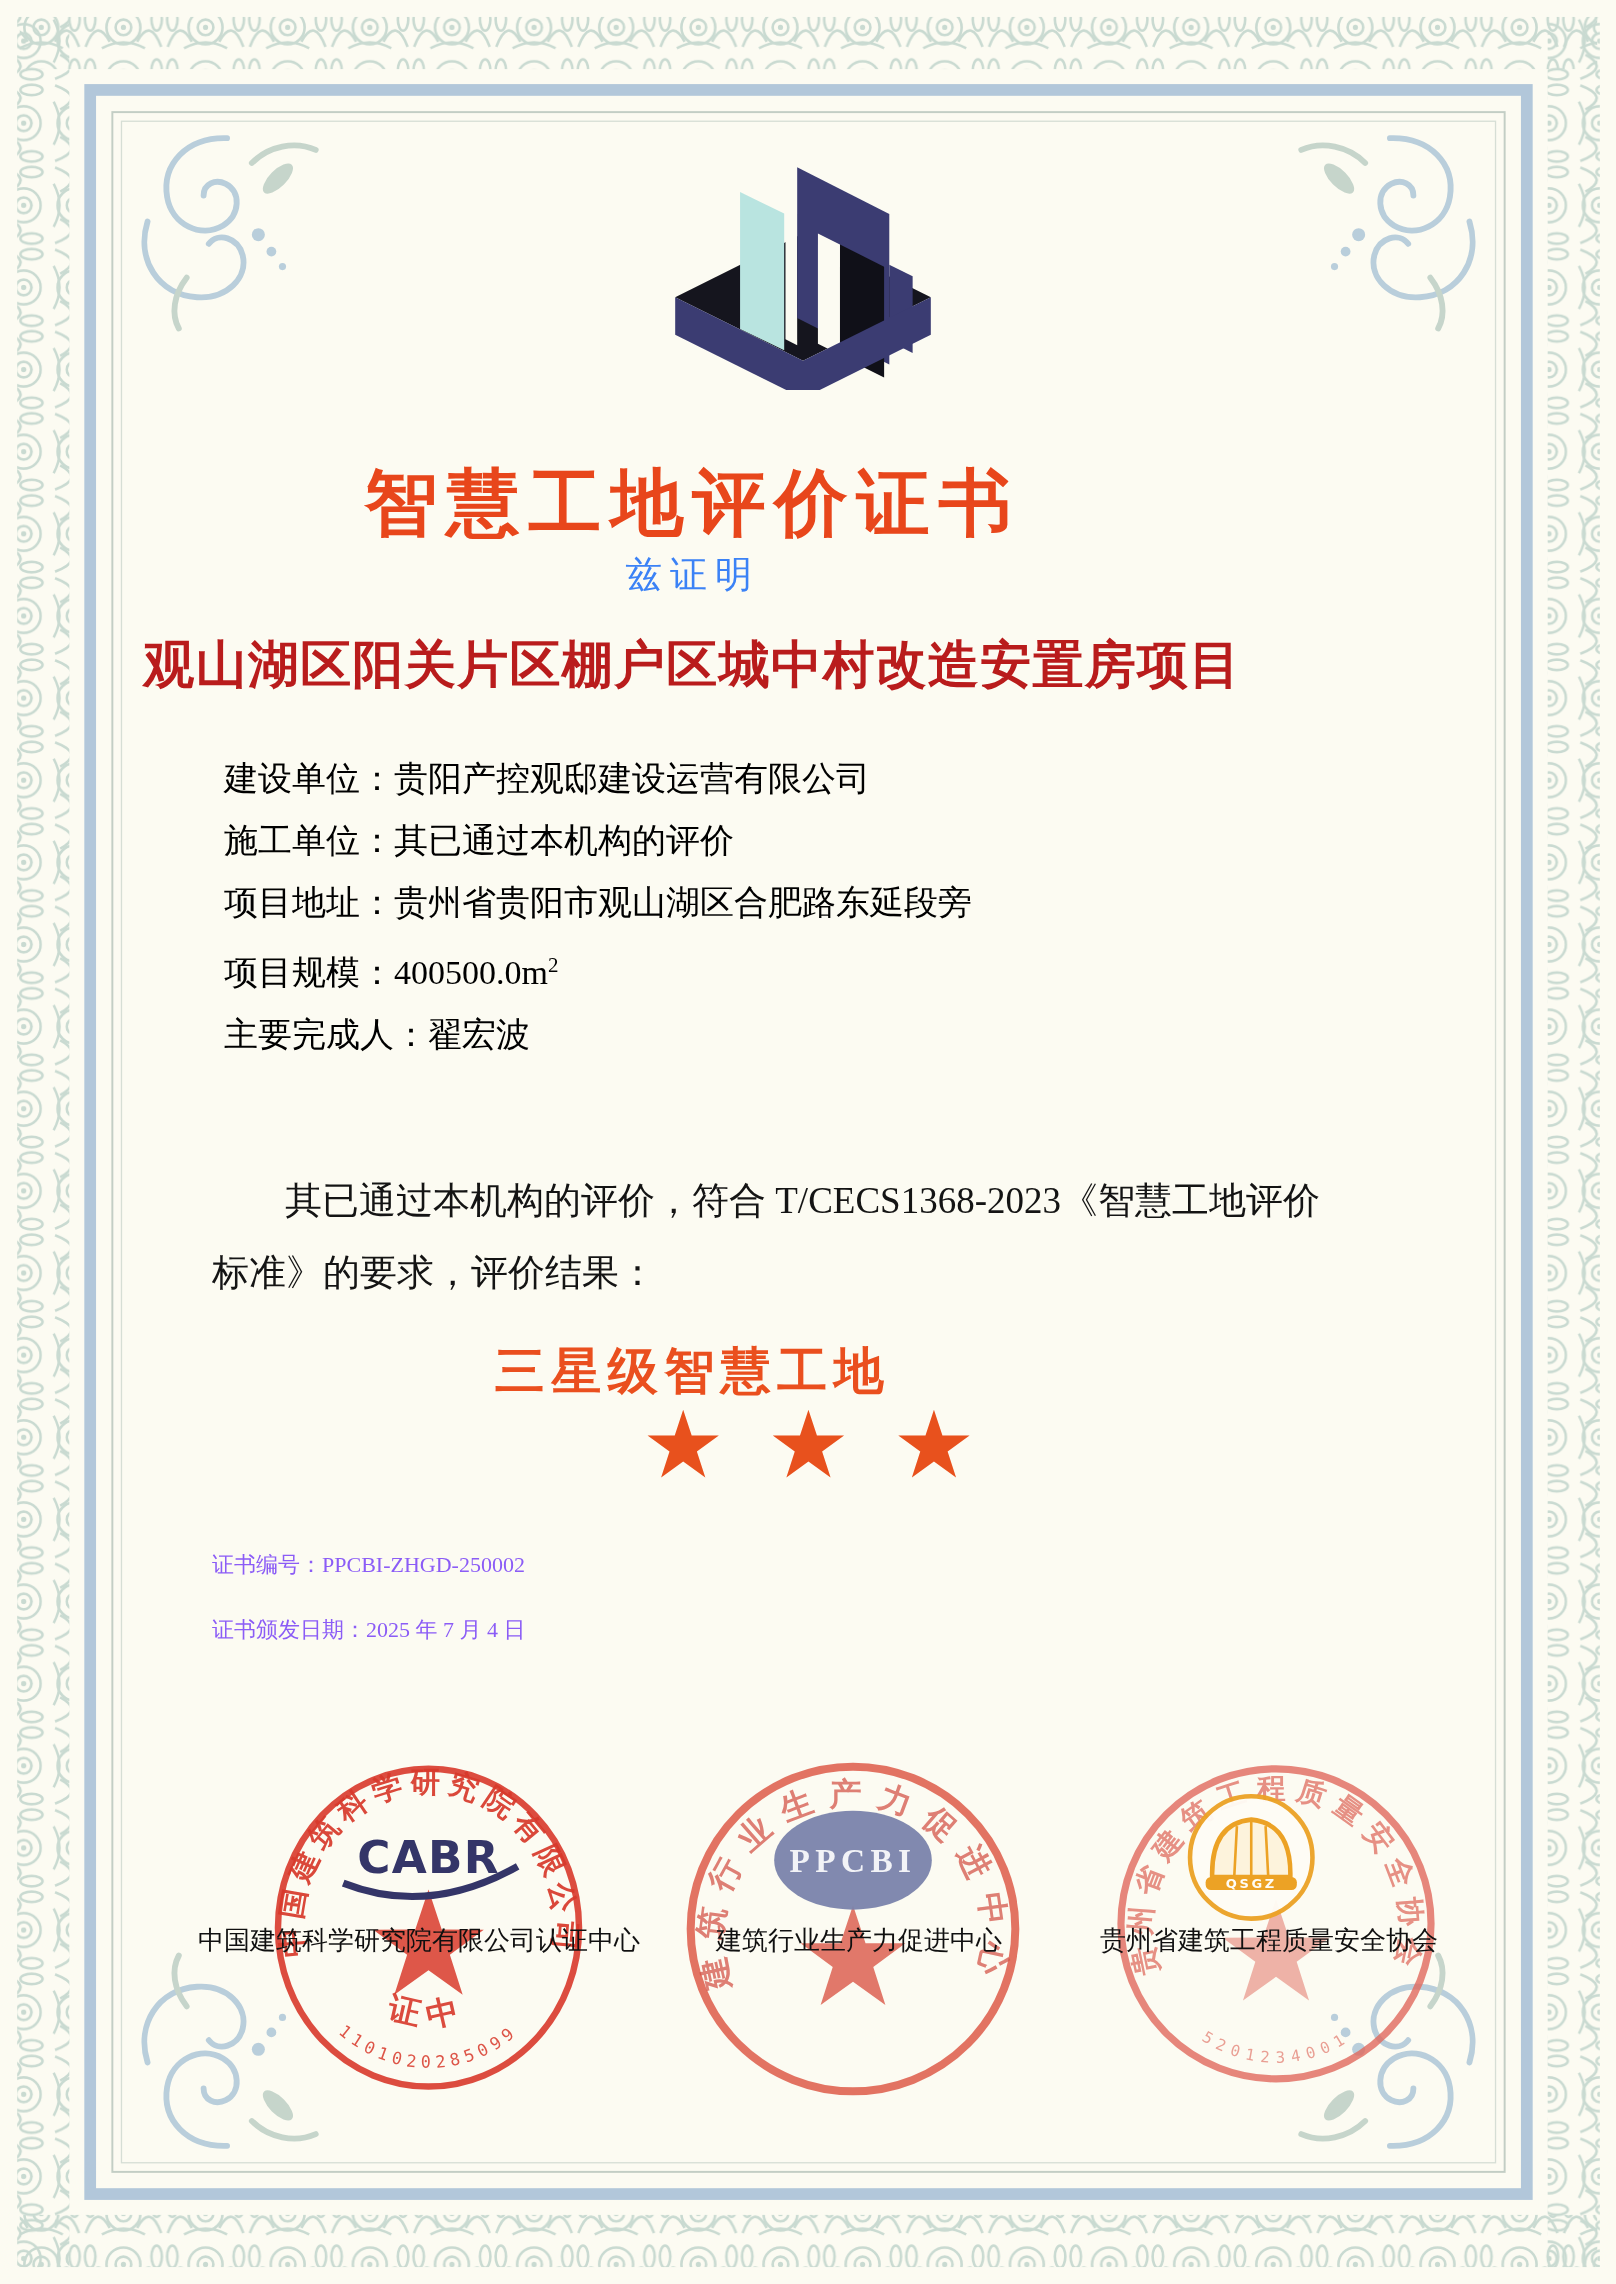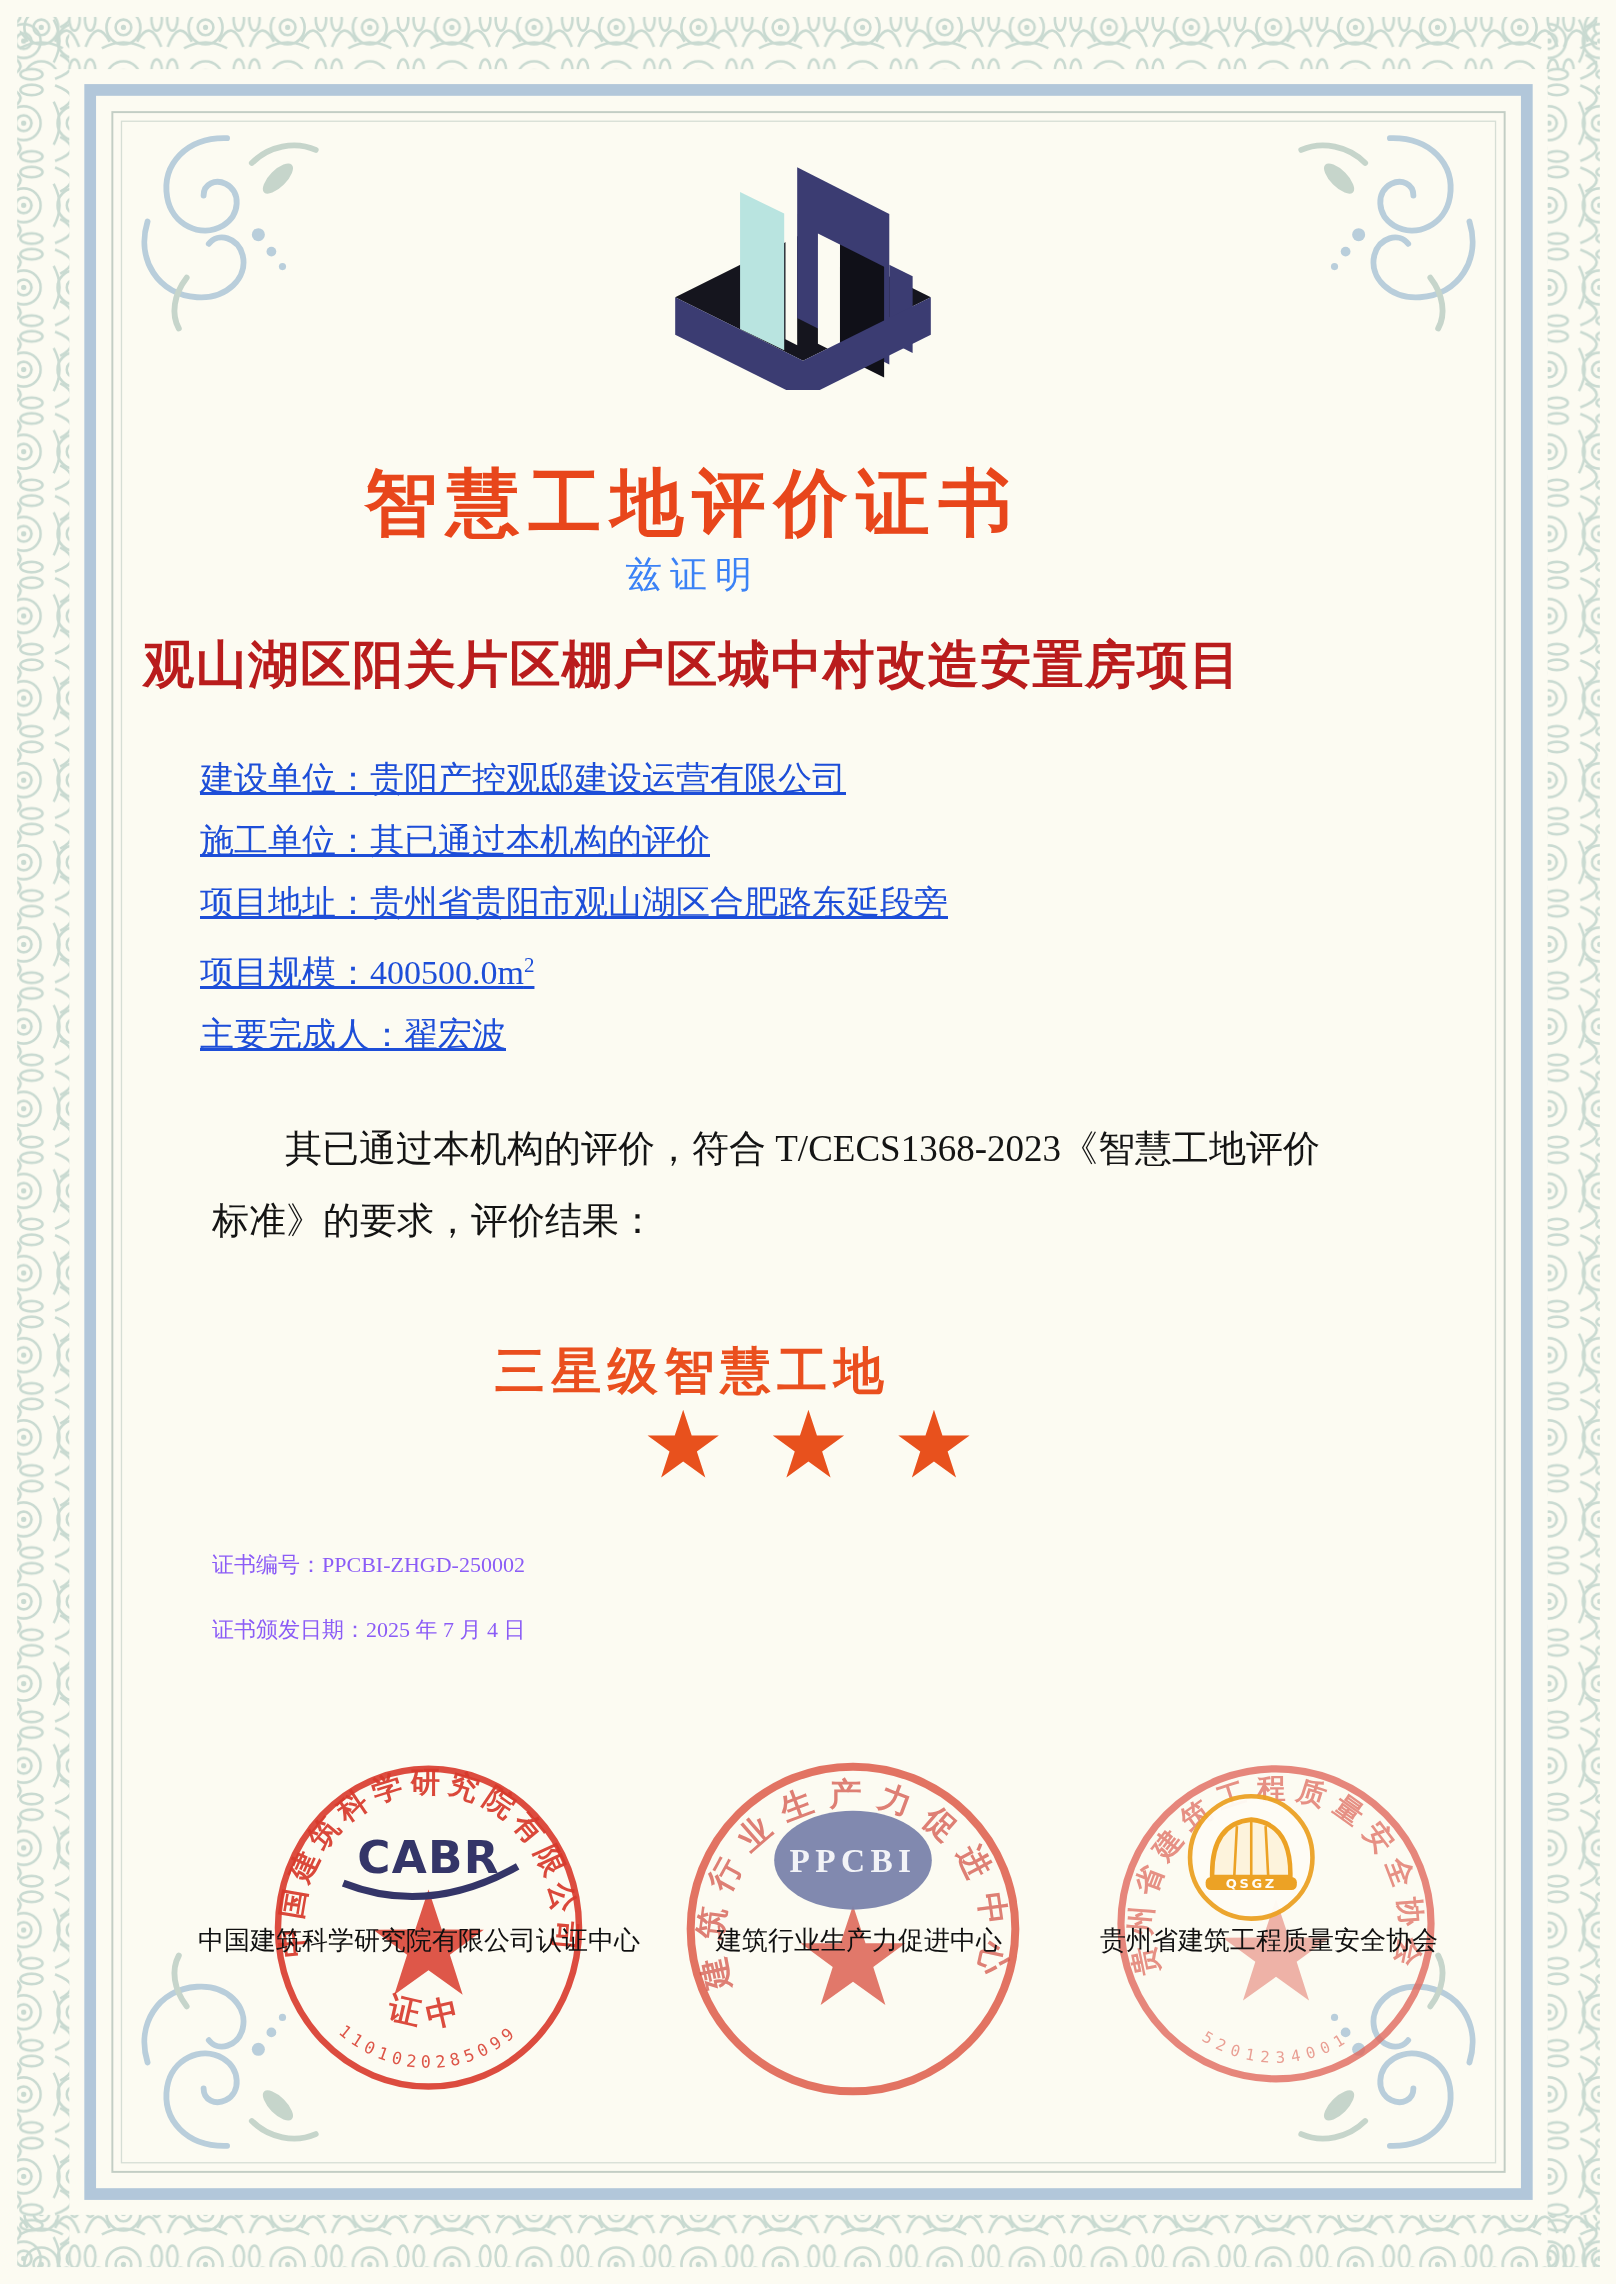--- a/index.html
+++ b/index.html
@@ -19,25 +19,25 @@
     font-family:"DejaVu Sans","Liberation Sans",sans-serif;
     font-weight:bold;font-size:73px;letter-spacing:9px;
     color:#e8461b;
   }
   .intro{top:550px;font-size:37px;letter-spacing:7.8px;color:#3b82f6;}
   .project-name{
     top:631px;
     font-family:"DejaVu Sans","Liberation Sans",sans-serif;
     font-weight:bold;font-size:51px;letter-spacing:1.3px;color:#b91c1c;
   }
-  .fields{left:200px;top:748px;font-size:34px;line-height:62px;color:#1d4ed8;text-decoration:underline;}
+  .fields{left:224px;top:748px;font-size:34px;line-height:62px;color:#000000;}
   .field-line{white-space:nowrap;}
   .field-line sup{font-size:21px;}
   .statement{
-    left:212px;top:1113px;width:1199px;
+    left:212px;top:1165px;width:1199px;
     font-size:37px;line-height:72px;color:#141414;
   }
   .statement .ln1{text-indent:73px;white-space:nowrap;}
   .statement .ln2{white-space:nowrap;}
   .rating{
     top:1338px;
     font-family:"DejaVu Sans","Liberation Sans",sans-serif;
     font-weight:bold;font-size:50px;letter-spacing:6.5px;color:#ea4f1e;
   }
   .stars-row{

